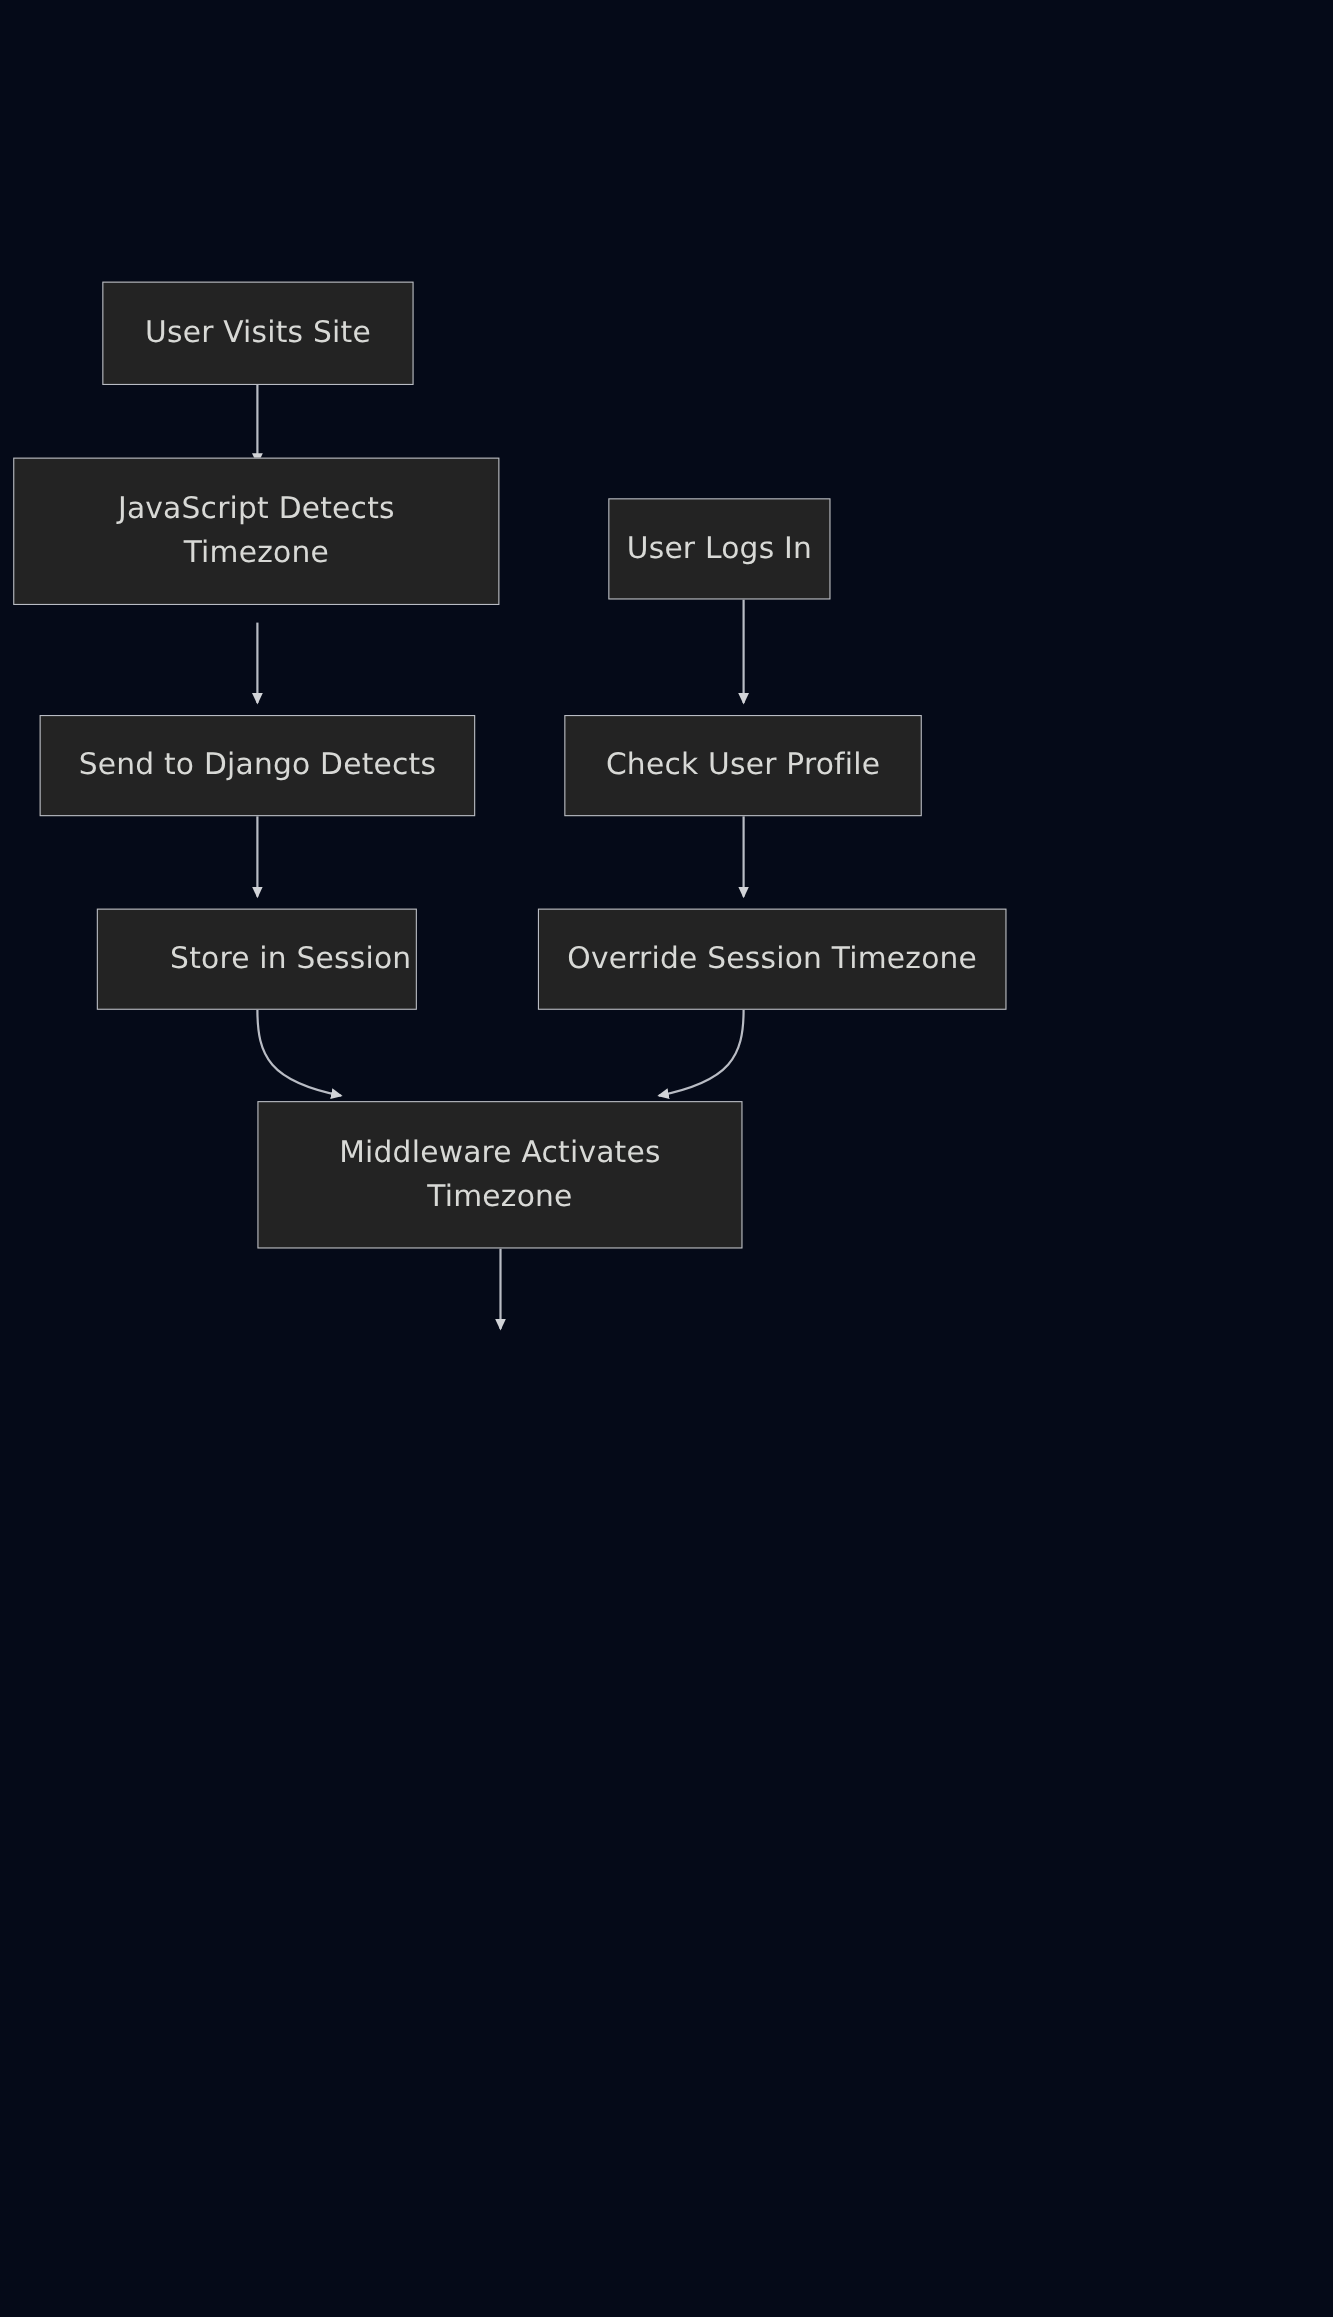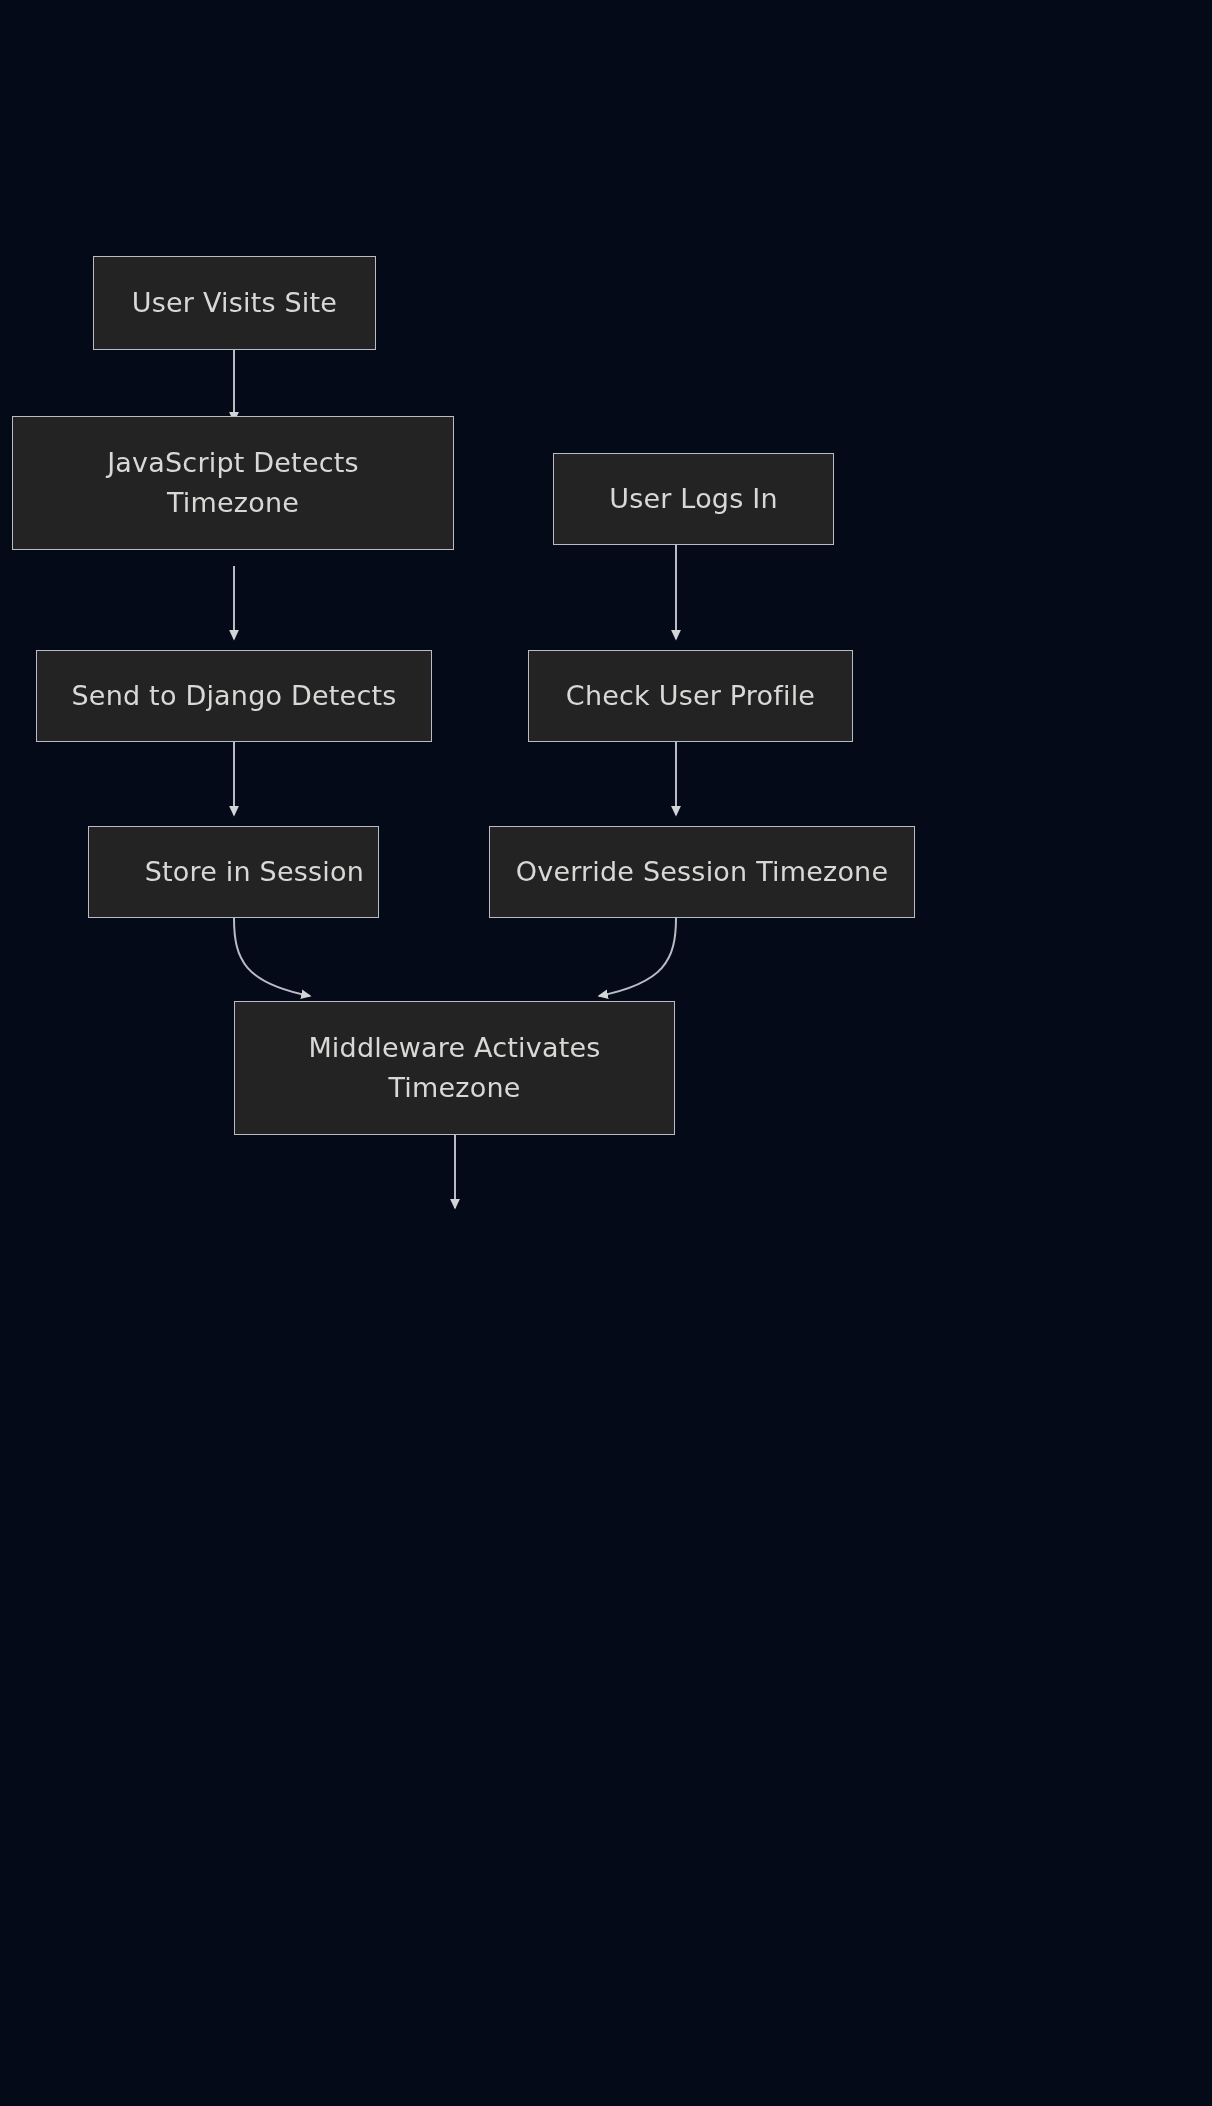--- a/index.html
+++ b/index.html
@@ -40,21 +40,21 @@
     color: #d8d9d6;
     font-family: "DejaVu Sans", sans-serif;
     font-size: 27px;
     line-height: 40px;
     letter-spacing: 0.2px;
     white-space: pre-line;
   }
   .node-label {
     display: block;
     width: 100%;
-    padding: 0 14px;
+    padding: 0 4px;
     box-sizing: border-box;
   }
 </style>
 </head>
 <body>
 
 <div id="diagram-root">
 
   <svg class="edge-layer" viewBox="0 0 1212 2106" width="1212" height="2106" xmlns="http://www.w3.org/2000/svg">
     <defs>
@@ -79,29 +79,29 @@
 
   <div class="node" style="left:93px; top:256px; width:283px; height:94px;">
     <span class="node-label">User Visits Site</span>
   </div>
 
   <div class="node" style="left:12px; top:416px; width:442px; height:134px;">
     <span class="node-label">JavaScript Detects
 Timezone</span>
   </div>
 
-  <div class="node" style="left:553px; top:453px; width:281px; height:92px;">
+  <div class="node" style="left:553px; top:453px; width:202px; height:92px;">
     <span class="node-label">User Logs In</span>
   </div>
 
   <div class="node" style="left:36px; top:650px; width:396px; height:92px;">
     <span class="node-label">Send to Django Detects</span>
   </div>
 
-  <div class="node" style="left:513px; top:650px; width:325px; height:92px;margin-left:15px;">
+  <div class="node" style="left:513px; top:650px; width:325px; height:92px;">
     <span class="node-label">Check User Profile</span>
   </div>
 
   <div class="node" style="left:88px; top:826px; width:291px; height:92px;text-align:right;">
     <span class="node-label">Store in Session</span>
   </div>
 
   <div class="node" style="left:489px; top:826px; width:426px; height:92px;">
     <span class="node-label">Override Session Timezone</span>
   </div>

